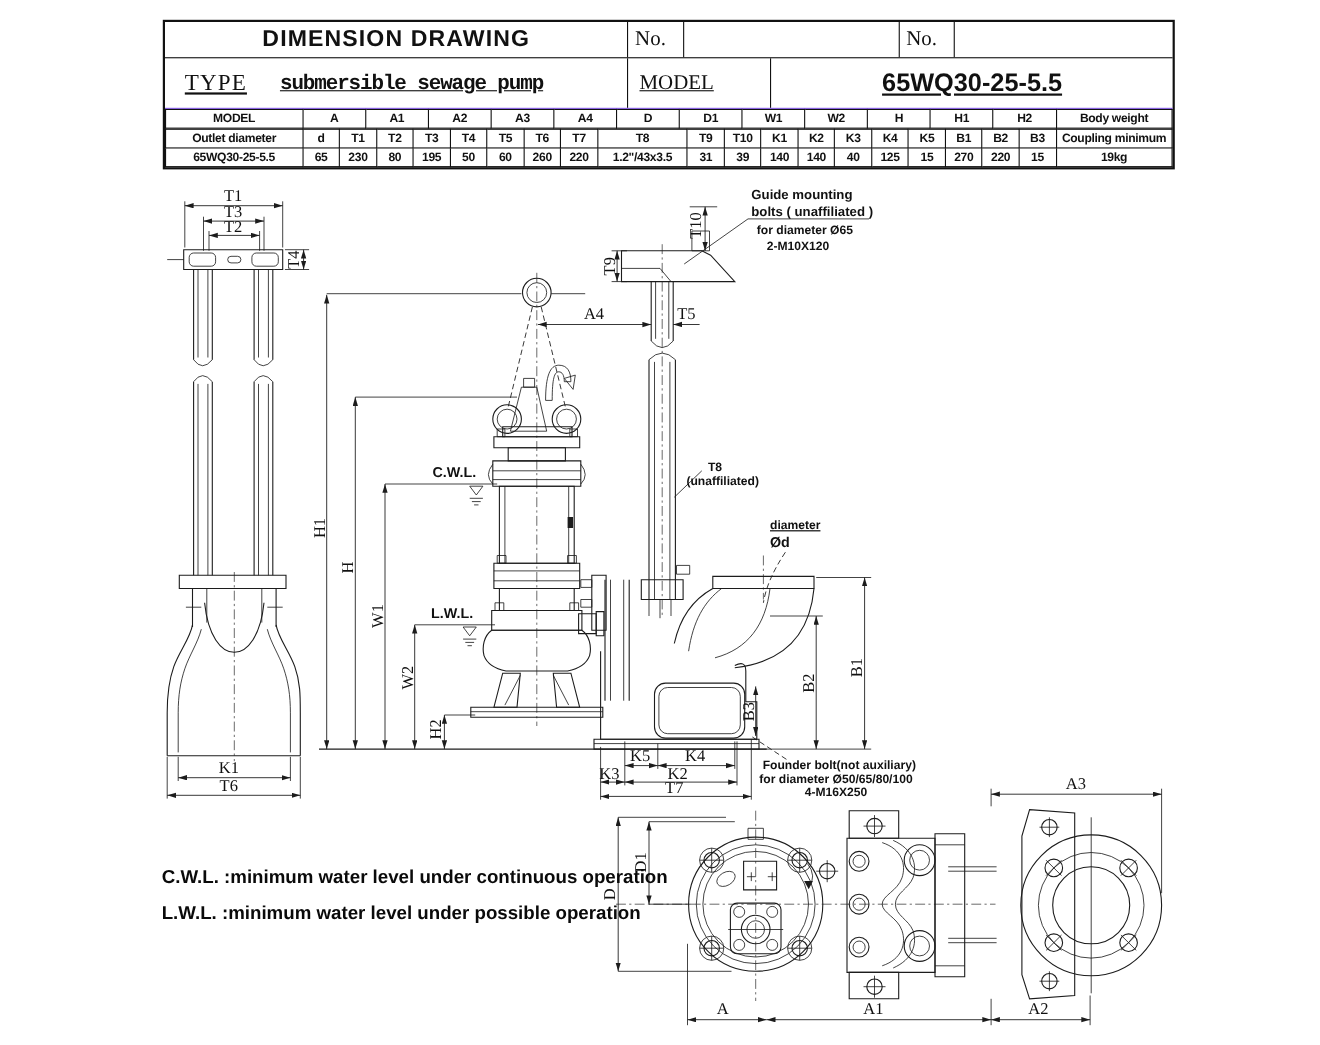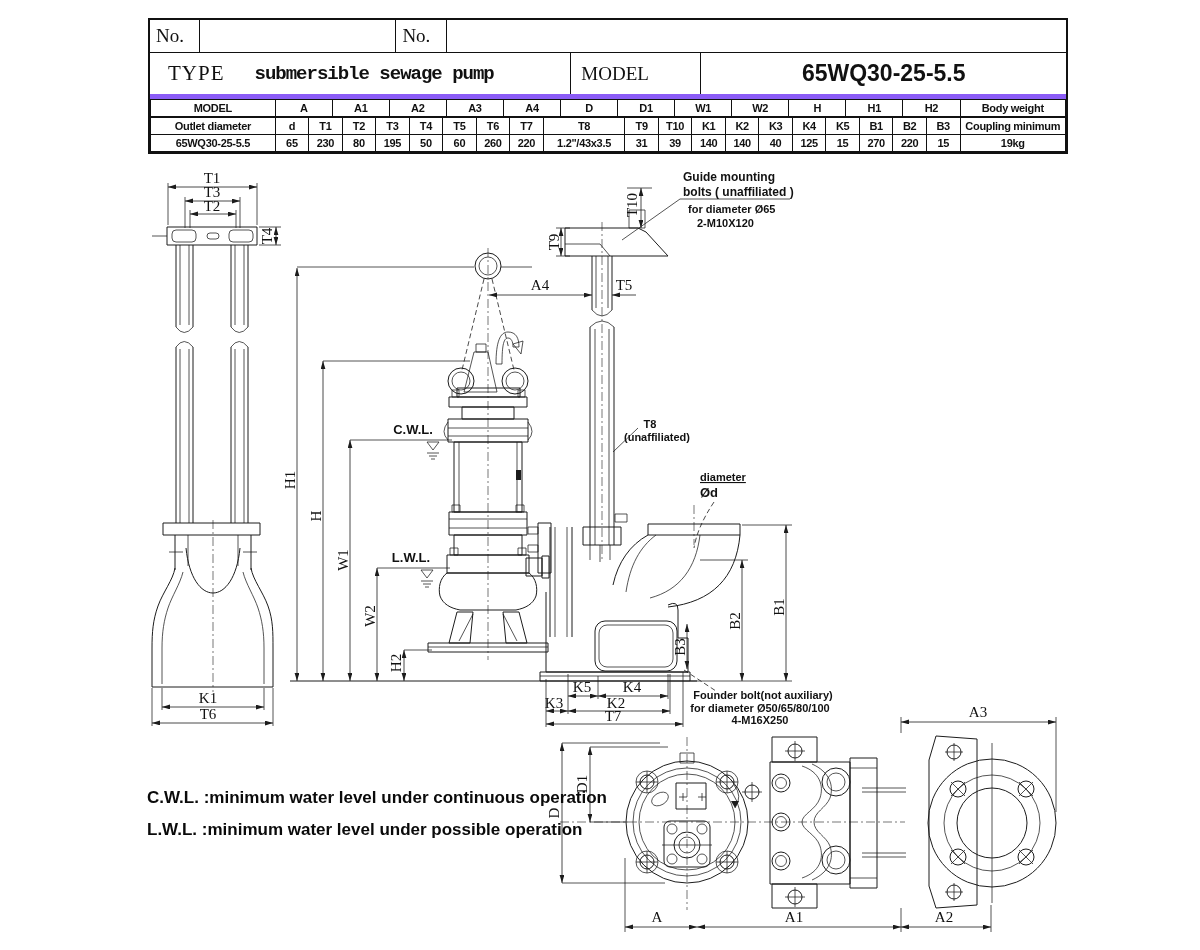--- a/index.html
+++ b/index.html
@@ -4,21 +4,21 @@
 <style>
   html,body{margin:0;padding:0;background:#fff;}
   #page{position:relative;width:1200px;height:950px;background:#fff;overflow:hidden;
         font-family:"Liberation Sans",sans-serif;color:#111;}
   
   #titleblock{position:absolute;left:148px;top:18px;width:920px;border:2px solid #111;box-sizing:border-box;background:#fff;z-index:5;}
   .trow{display:flex;width:100%;box-sizing:border-box;}
   .tcell{box-sizing:border-box;border-right:1px solid #111;display:flex;align-items:center;justify-content:center;overflow:hidden;}
   .tcell:last-child{border-right:none;}
   .row1{height:33px;border-bottom:1px solid #111;}
-  .row2{height:46px;border-bottom:5px solid #8b5cf6;}
+  .row2{height:46px;border-bottom:1px solid #8b5cf6;text-decoration:underline;}
   .title-cell{width:46%;font:bold 21px "Liberation Sans",sans-serif;letter-spacing:1px;}
   .no-cell{width:5.5%;font:19px "Liberation Serif",serif;justify-content:flex-start;padding-left:6px;}
   .blank-cell1{width:21.4%;}
   .blank-cell2{width:21.6%;}
   .type-cell{width:46%;justify-content:flex-start;padding-left:18px;gap:14px;}
   .type-label{font:21px "Liberation Serif",serif;letter-spacing:1px;}
   .type-value{font:600 19px "Liberation Mono",monospace;letter-spacing:-1px;margin-left:16px;}
   .model-cell{width:14.2%;font:19px "Liberation Serif",serif;justify-content:flex-start;padding-left:10px;}
   .modelval-cell{width:39.8%;font:bold 23px "Liberation Sans",sans-serif;letter-spacing:0px;}
   table.spec{width:100%;border-collapse:collapse;table-layout:fixed;}
@@ -44,20 +44,21 @@
   .note{position:absolute;left:147px;font:600 17px "Liberation Sans",sans-serif;color:#0a0a0a;z-index:5;}
   #note1{top:788px;} #note2{top:820px;}
 </style>
 </head>
 <body>
 
 <div id="page">
 
   <div id="titleblock">
     <div class="trow row1">
+      <div class="tcell title-cell">DIMENSION DRAWING</div>
       <div class="tcell no-cell">No.</div>
       <div class="tcell blank-cell1"></div>
       <div class="tcell no-cell">No.</div>
       <div class="tcell blank-cell2"></div>
     </div>
     <div class="trow row2">
       <div class="tcell type-cell">
         <span class="type-label">TYPE</span>
         <span class="type-value">submersible sewage pump</span>
       </div>

